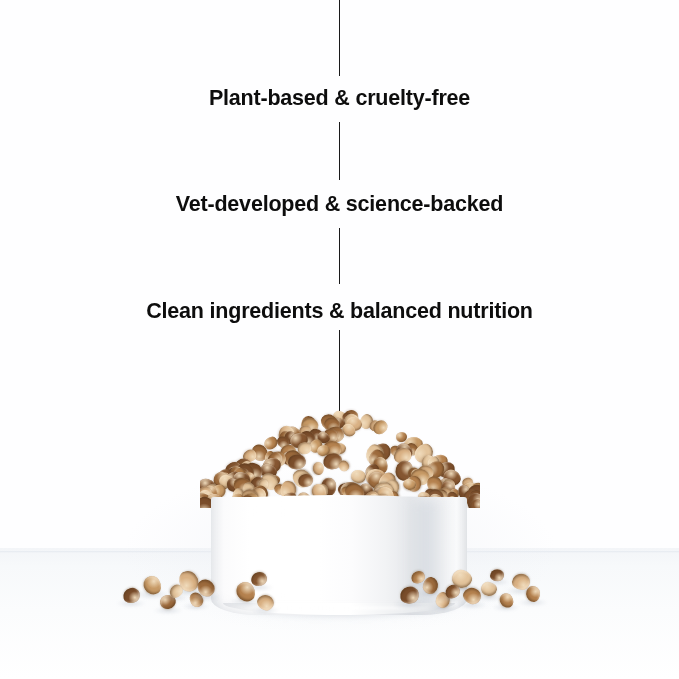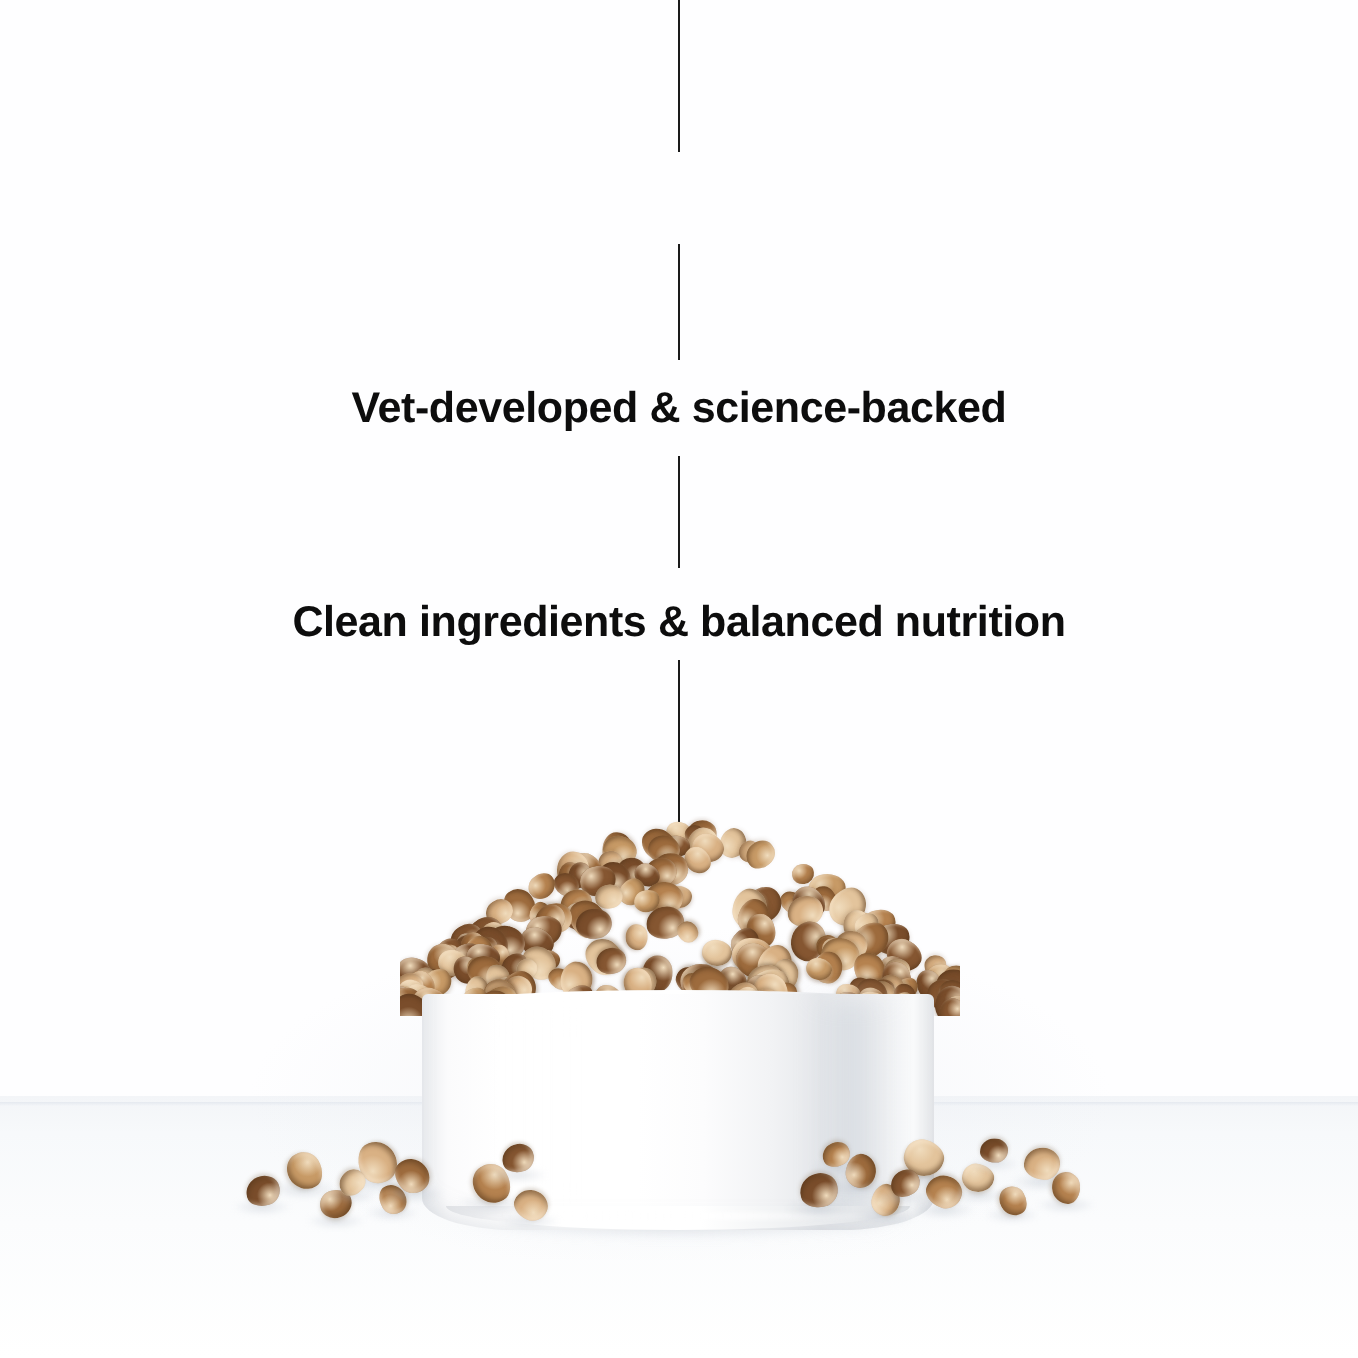--- a/index.html
+++ b/index.html
@@ -156,20 +156,21 @@
   <div class="bg-upper"></div>
   <div class="bg-surface"></div>
   <div class="bg-horizon"></div>
   <div class="bg-vignette"></div>
 
   <div class="connector" style="top:0px;height:76px;"></div>
   <div class="connector" style="top:122px;height:58px;"></div>
   <div class="connector" style="top:228px;height:56px;"></div>
   <div class="connector" style="top:330px;height:94px;"></div>
 
+  <div class="headline h1">Plant-based &amp; cruelty-free</div>
   <div class="headline h3">Clean ingredients &amp; balanced nutrition</div>
   <div class="headline h2">Vet-developed &amp; science-backed</div>
 
   <div id="bowl-group">
     <div class="bowl-shadow"></div>
     <div id="mound">
         <div class="kib" style="left:133.1px;top:3.2px;width:13.3px;height:11.4px;transform:rotate(12deg);background:radial-gradient(circle at 34% 30%, #f0dcbd 0%, #e3c49c 42%, #e3c49c 66%, rgba(0,0,0,.30) 100%), #e3c49c;box-shadow:inset -1px -1.5px 2px rgba(90,58,28,.45), inset 1px 1px 1.5px rgba(255,240,216,.45), 0 1px 2px rgba(110,80,50,0.18);"></div>
         <div class="kib" style="left:142.6px;top:2.3px;width:15.3px;height:13.2px;transform:rotate(170deg);background:radial-gradient(circle at 34% 30%, #f0dcbd 0%, #9d6b3d 42%, #9d6b3d 66%, rgba(0,0,0,.30) 100%), #9d6b3d;box-shadow:inset -1px -1.5px 2px rgba(90,58,28,.45), inset 1px 1px 1.5px rgba(255,240,216,.45), 0 1px 2px rgba(110,80,50,0.17);"></div>
         <div class="kib" style="left:142.3px;top:5.0px;width:11.2px;height:9.6px;transform:rotate(223deg);background:radial-gradient(circle at 34% 30%, #f0dcbd 0%, #855631 42%, #855631 66%, rgba(0,0,0,.30) 100%), #855631;box-shadow:inset -1px -1.5px 2px rgba(90,58,28,.45), inset 1px 1px 1.5px rgba(255,240,216,.45), 0 1px 2px rgba(110,80,50,0.18);"></div>
         <div class="kib" style="left:159.2px;top:7.1px;width:15.1px;height:13.0px;transform:rotate(289deg);background:radial-gradient(circle at 34% 30%, #f0dcbd 0%, #e3c49c 42%, #e3c49c 66%, rgba(0,0,0,.30) 100%), #e3c49c;box-shadow:inset -1px -1.5px 2px rgba(90,58,28,.45), inset 1px 1px 1.5px rgba(255,240,216,.45), 0 1px 2px rgba(110,80,50,0.17);"></div>

